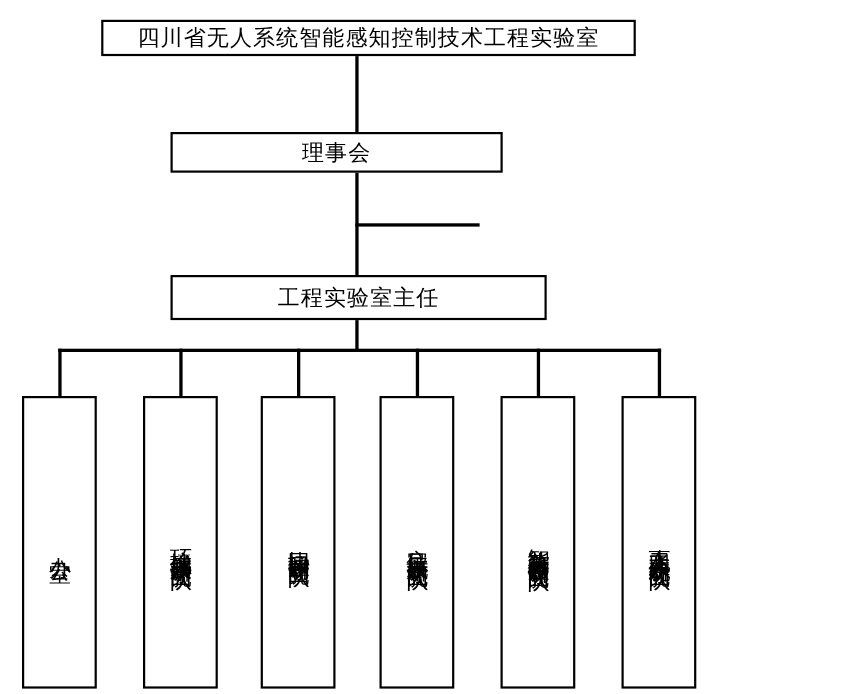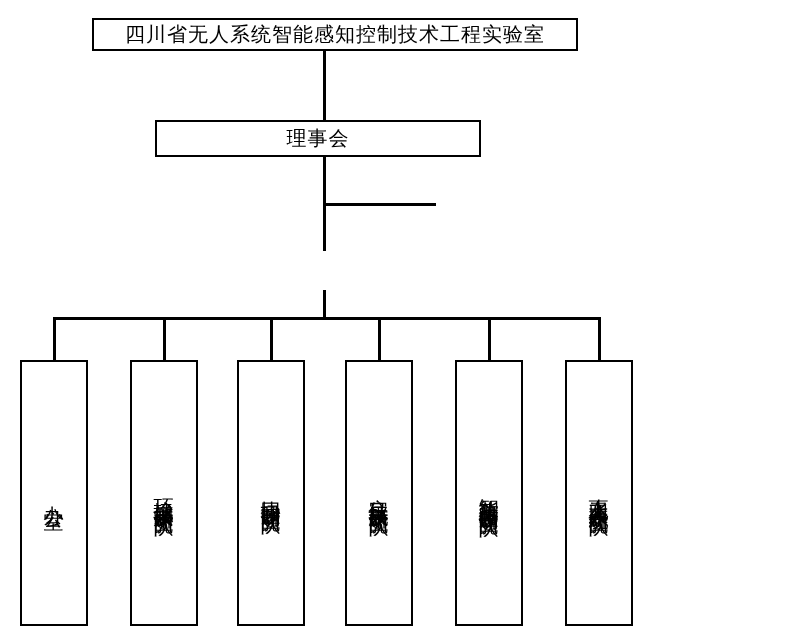--- a/index.html
+++ b/index.html
@@ -55,23 +55,24 @@
   <div class="line" style="left:53px; top:317px; width:548px; height:3px;"></div>
   <div class="line" style="left:53px; top:317px; width:3px; height:44px;"></div>
   <div class="line" style="left:163px; top:317px; width:3px; height:44px;"></div>
   <div class="line" style="left:270px; top:317px; width:3px; height:44px;"></div>
   <div class="line" style="left:378px; top:317px; width:3px; height:44px;"></div>
   <div class="line" style="left:488px; top:317px; width:3px; height:44px;"></div>
   <div class="line" style="left:598px; top:317px; width:3px; height:44px;"></div>
 
   <div class="box" style="left:92px; top:18px; width:486px; height:33px;">四川省无人系统智能感知控制技术工程实验室</div>
 
-  <div class="box" style="left:155px; top:120px; width:326px; height:37px;">理事会</div>
+  <div class="box" style="left:155px; top:120px; width:302px; height:37px;">理事会</div>
 
 
+  <div class="box" style="left:155px; top:250px; width:342px; height:41px;">工程实验室主任</div>
 
   <div class="box" style="left:20px; top:360px; width:68px; height:266px;">
     <span class="vlabel">办公室</span>
   </div>
 
   <div class="box" style="left:130px; top:360px; width:68px; height:266px;">
     <span class="vlabel">环境感知技术研究团队</span>
   </div>
 
   <div class="box" style="left:237px; top:360px; width:68px; height:266px;">

